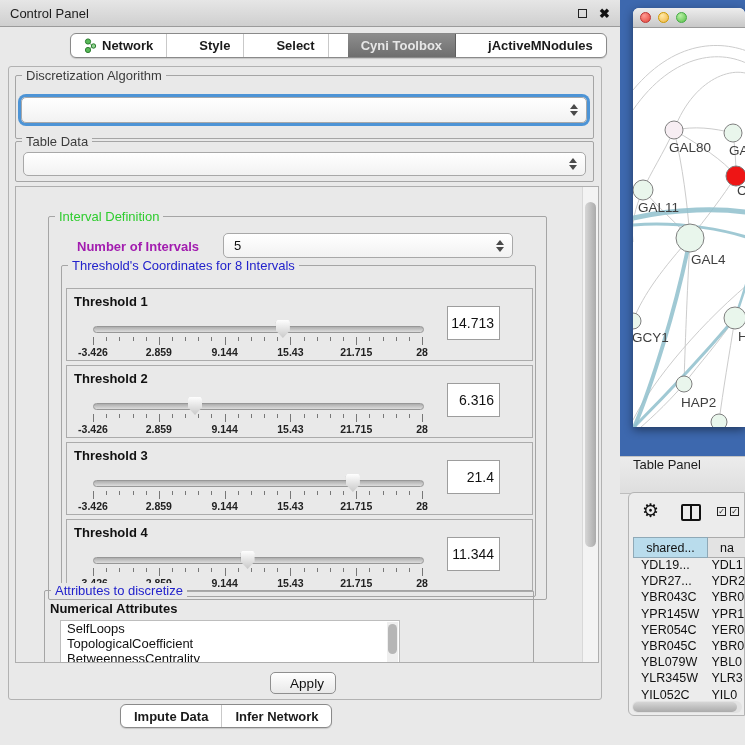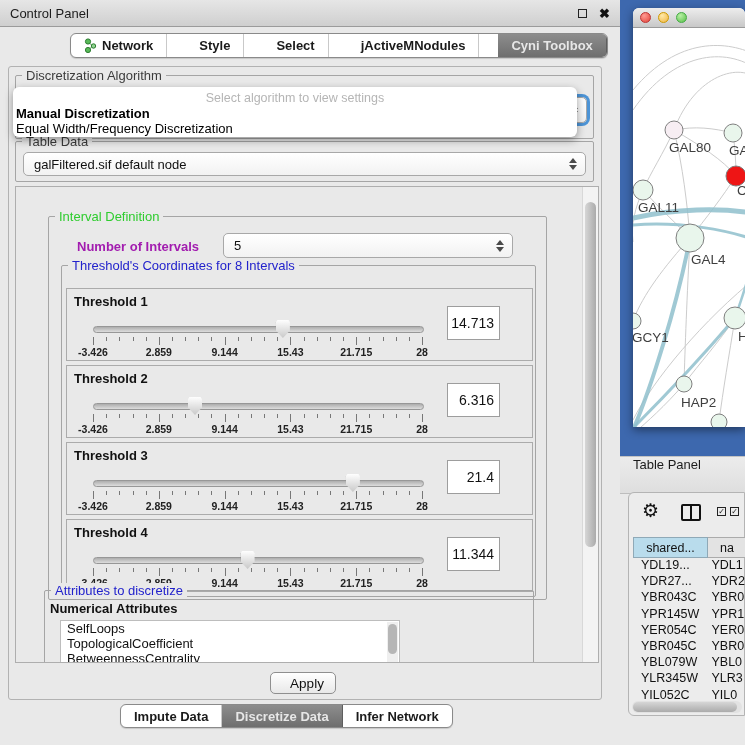--- a/index.html
+++ b/index.html
@@ -116,46 +116,45 @@
         <circle cx="9.5" cy="8" r="2.2" fill="#8fd48f" stroke="#2e7d32"></circle>
       </svg>
       <span>Network</span>
     </div>
     <div class="tab">
         <span>Style</span>
       </div>
     <div class="tab">
         <span>Select</span>
       </div>
+    <div class="tab sel">
+        <span>Cyni Toolbox</span>
+      </div>
     <div class="tab">
         <span>jActiveMNodules</span>
-      </div>
-    <div class="tab sel">
-        <span>Cyni Toolbox</span>
       </div>
   </div>
 
   <div class="abs" style="left:8px;top:66px;width:594px;height:634px;border:1px solid #b2b2b2;border-radius:3px;background:#e9e9e9;">
 
     <div class="abs group" style="left:6px;top:8px;width:579px;height:64px;">
       <span class="glabel dark">Discretization Algorithm</span>
     </div>
 
     <div class="abs combo" style="left:12px;top:30px;width:566px;height:26px;box-shadow:0 0 0 3px #4d94d6;z-index:5;">
       <span class="spin">
           <i class="up"></i>
           <i class="dn"></i>
         </span>
     </div>
 
     <div class="abs group" style="left:6px;top:74px;width:579px;height:41px;">
       <span class="glabel dark">Table Data</span>
     </div>
     <div class="abs combo" style="left:14px;top:85px;width:563px;height:24px;">
-      <span>galFiltered.sif default node</span>
       <span class="spin">
           <i class="up"></i>
           <i class="dn"></i>
         </span>
     </div>
 
     <div class="abs" style="left:6px;top:119px;width:584px;height:477px;border:1px solid #aeaeae;background:#e9e9e9;overflow:hidden;">
 
       <div class="abs group" style="left:32px;top:29px;width:499px;height:384px;">
         <span class="glabel green">Interval Definition</span>
@@ -345,33 +344,25 @@
       </div>
     </div>
 
     <div class="abs btn" style="left:261px;top:605px;width:66px;height:22px;line-height:21px;">Apply</div>
   </div>
 
   <div class="abs seg" style="left:120px;top:704px;height:24px;">
     <div class="tab" style="font-weight:bold;">
         <span>Impute Data</span>
       </div>
-    <div class="tab sel" style="font-weight:bold;">
-        <span>Discretize Data</span>
-      </div>
     <div class="tab" style="font-weight:bold;">
         <span>Infer Network</span>
       </div>
   </div>
 
-  <div id="popup" class="abs">
-    <div class="ph">Select algorithm to view settings</div>
-    <div class="opt1">Manual Discretization</div>
-    <div class="opt2">Equal Width/Frequency Discretization</div>
-  </div>
 
   <div id="blueArea" class="abs">
     <div id="netWin">
       <div class="wtb">
         <span class="tl r"></span>
         <span class="tl y"></span>
         <span class="tl g"></span>
       </div>
       <svg id="netSvg" width="112" height="399" viewBox="0 0 112 399">
           <path d="M0,62 C45,8 95,12 125,28" fill="none" stroke="#cccccc" stroke-width="1" stroke-opacity="1"></path>

